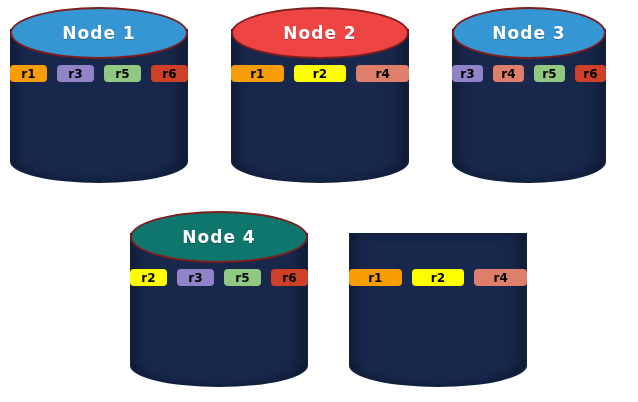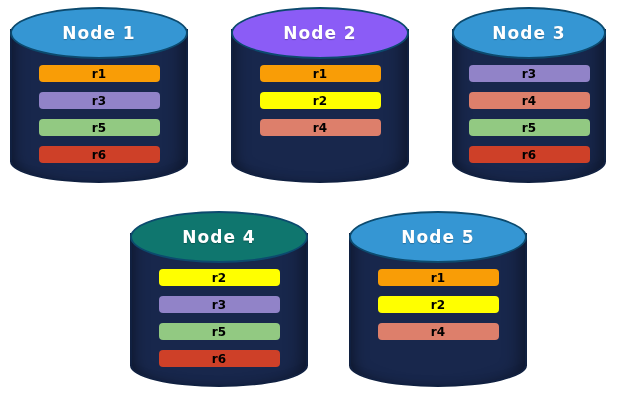--- a/index.html
+++ b/index.html
@@ -41,21 +41,21 @@
                 inset -14px 0 18px -10px rgba(0,0,0,0.45);
   }
 
   .cyl-top {
     position: absolute;
     left: 0;
     top: 0;
     width: 100%;
     height: 52px;
     background: #3596D3;
-    border: 2px solid #0c4a6e;
+    border: 2px solid #7f1d1d;
     border-radius: 50%;
     box-sizing: border-box;
     display: flex;
     align-items: center;
     justify-content: center;
     z-index: 3;
   }
 
   .node-label {
     color: #ffffff;
@@ -66,21 +66,21 @@
     text-shadow: 0 1px 1px rgba(0,0,0,0.25);
   }
 
   .replicas {
     position: absolute;
     left: 0;
     top: 58px;
     width: 100%;
     z-index: 4;
     display: flex;
-    flex-direction: column;
+    flex-direction: row;
     align-items: center;
     gap: 10px;
   }
 
   .replica {
     width: 121px;
     height: 17px;
     border-radius: 4px;
     display: flex;
     align-items: center;
@@ -111,21 +111,21 @@
         <div class="replica" style="background: rgb(146, 201, 130);">
           <span style="color: rgb(0, 0, 0);">r5</span>
         </div>
         <div class="replica" style="background: rgb(206, 64, 40);">
           <span style="color: rgb(0, 0, 0);">r6</span>
         </div>
       </div>
     </div>
     <div class="node" style="left: 231px; top: 7px; width: 178px; height: 176px;">
       <div class="cyl-body" style="background: rgb(24, 39, 76);"></div>
-      <div class="cyl-top" style="background: #8b5cf6; text-align: right;">
+      <div class="cyl-top" style="background: #ef4444; text-align: right;">
         <span class="node-label" style="color: rgb(255, 255, 255);">Node  2</span>
       </div>
       <div class="replicas">
         <div class="replica" style="background: rgb(249, 157, 6);">
           <span style="color: rgb(0, 0, 0);">r1</span>
         </div>
         <div class="replica" style="background: rgb(255, 255, 0);">
           <span style="color: rgb(0, 0, 0);">r2</span>
         </div>
         <div class="replica" style="background: rgb(221, 127, 107);">
@@ -168,23 +168,20 @@
         <div class="replica" style="background: rgb(146, 201, 130);">
           <span style="color: rgb(0, 0, 0);">r5</span>
         </div>
         <div class="replica" style="background: rgb(206, 64, 40);">
           <span style="color: rgb(0, 0, 0);">r6</span>
         </div>
       </div>
     </div>
     <div class="node" style="left: 349px; top: 211px; width: 178px; height: 176px;">
       <div class="cyl-body" style="background: rgb(24, 39, 76);"></div>
-      <div class="cyl-top" style="background: rgb(53, 150, 211);">
-        <span class="node-label" style="color: rgb(255, 255, 255);">Node  5</span>
-      </div>
       <div class="replicas">
         <div class="replica" style="background: rgb(249, 157, 6);">
           <span style="color: rgb(0, 0, 0);">r1</span>
         </div>
         <div class="replica" style="background: rgb(255, 255, 0);">
           <span style="color: rgb(0, 0, 0);">r2</span>
         </div>
         <div class="replica" style="background: rgb(221, 127, 107);">
           <span style="color: rgb(0, 0, 0);">r4</span>
         </div>

